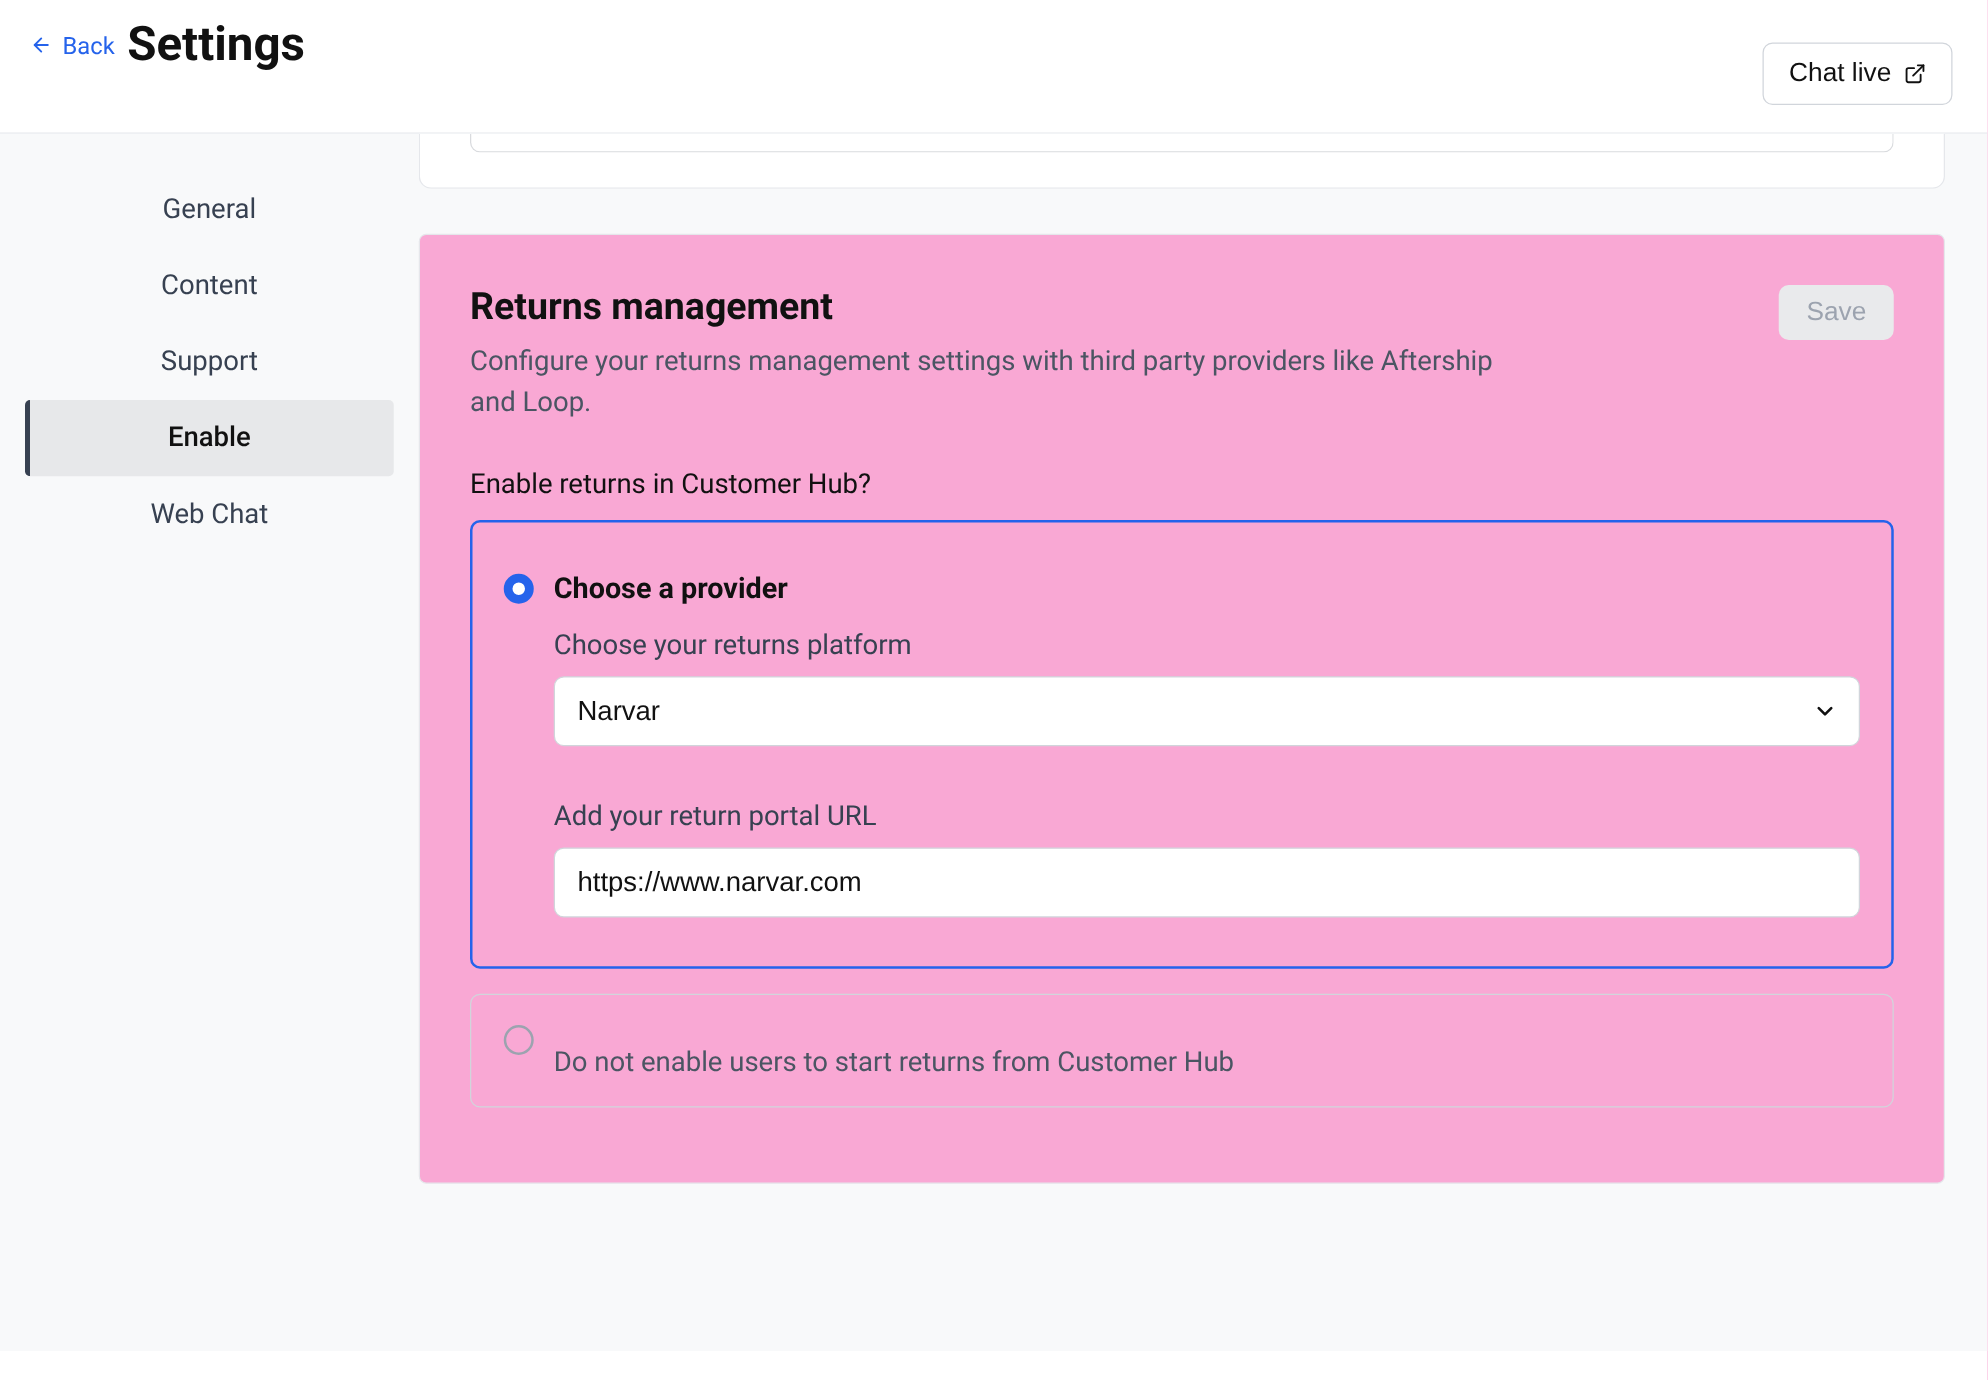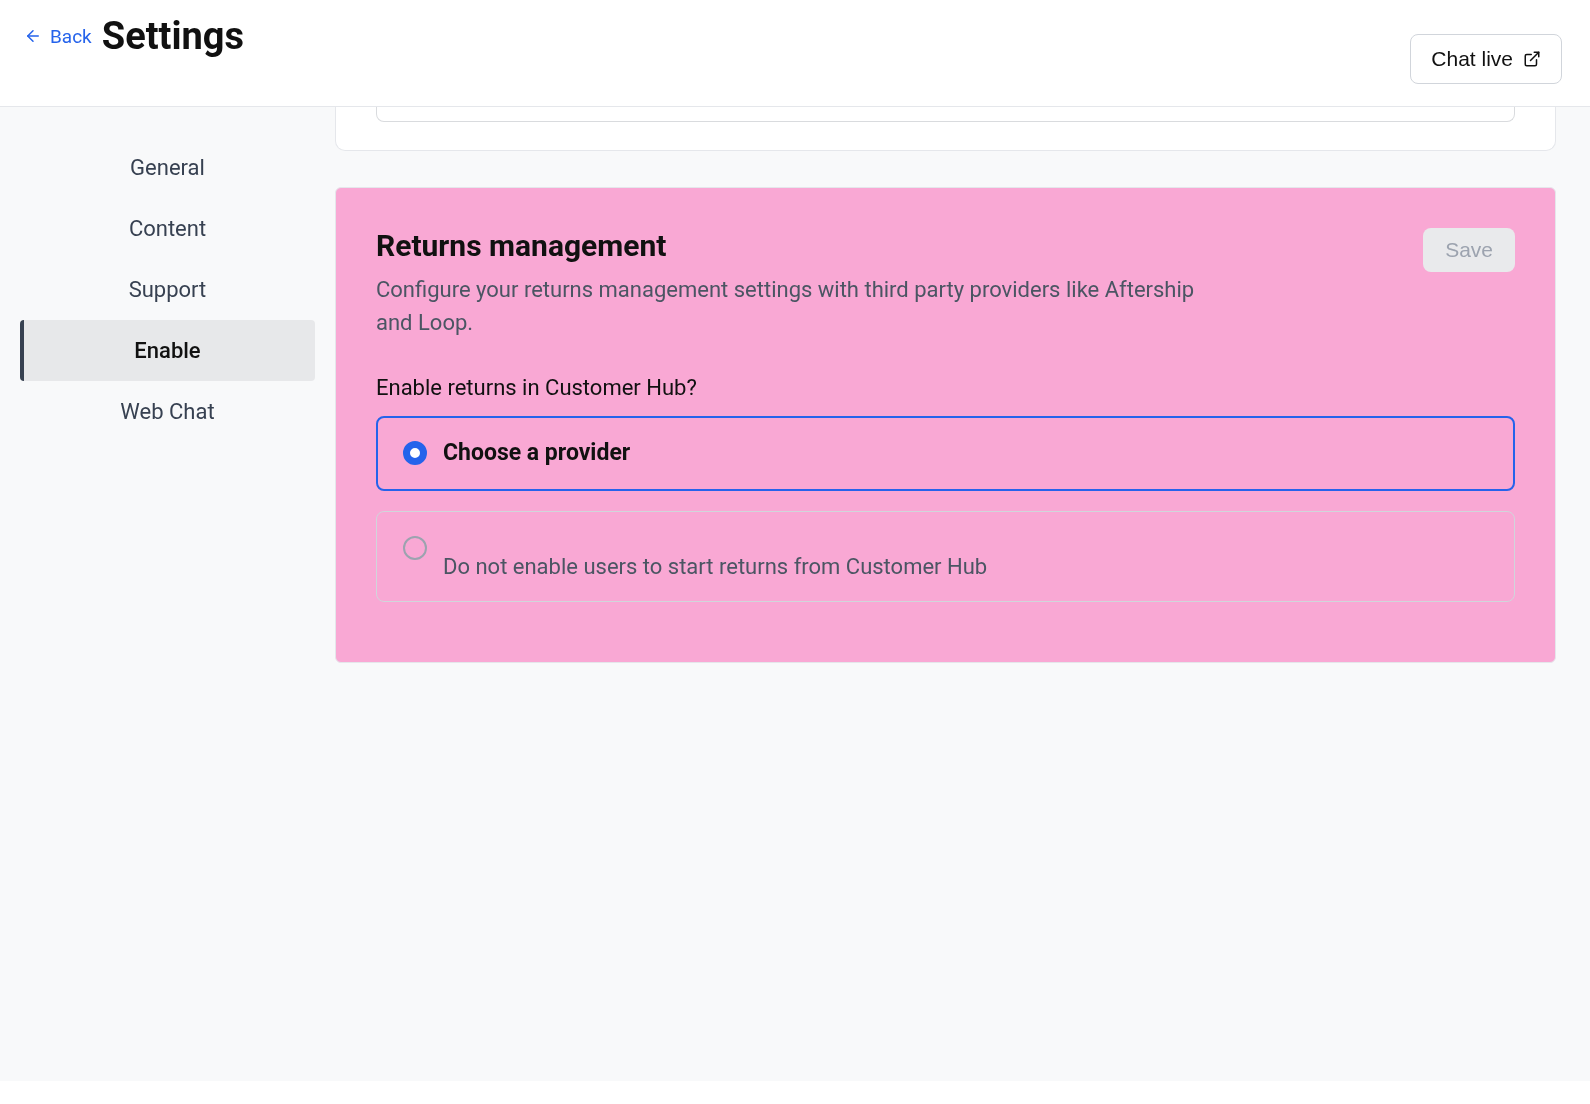--- a/index.html
+++ b/index.html
@@ -151,21 +151,21 @@
     margin-bottom: 16px;
   }
   .radio-card {
     border: 1px solid #d1d5db;
     border-radius: 8px;
     padding: 22px 26px;
     margin-bottom: 20px;
   }
   .radio-card.selected {
     border: 2px solid #2563eb;
-    padding: 21px 25px;
+    padding: 39px 25px;
   }
   .radio-row {
     display: flex;
     align-items: flex-start;
     gap: 16px;
   }
   .radio-outer {
     width: 24px;
     height: 24px;
     border-radius: 50%;
@@ -281,20 +281,31 @@
 
       <div class="section-label">Enable returns in Customer Hub?</div>
 
       <div class="radio-card selected">
         <div class="radio-row">
           <div class="radio-outer checked"></div>
           <div class="radio-content">
             <div class="radio-title">Choose a provider</div>
           </div>
         </div>
+        <div class="radio-body">
+          <div class="field-label">Choose your returns platform</div>
+          <div class="select-wrap">
+            <input type="text" readonly="" class="select-input" value="Narvar" style="">
+            <svg class="select-chevron" width="20" height="20" viewBox="0 0 24 24" fill="none" stroke="#111" stroke-width="2.5" stroke-linecap="round" stroke-linejoin="round">
+                <polyline points="6 9 12 15 18 9"></polyline>
+              </svg>
+          </div>
+          <div class="field-label">Add your return portal URL</div>
+          <input type="text" class="text-input" value="https://www.narvar.com" style="">
+        </div>
       </div>
 
       <div class="radio-card">
         <div class="radio-row">
           <div class="radio-outer"></div>
           <div class="radio-content">
             <div class="radio-sub">Do not enable users to start returns from Customer Hub</div>
           </div>
         </div>
       </div>

